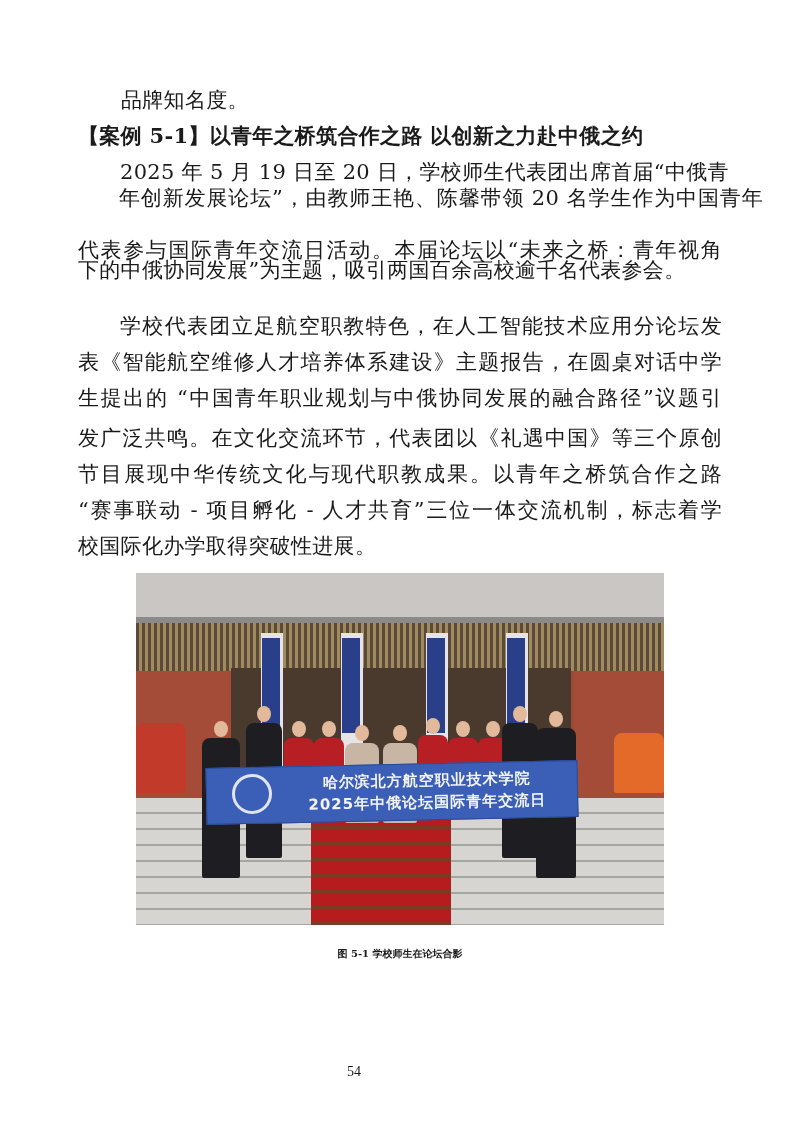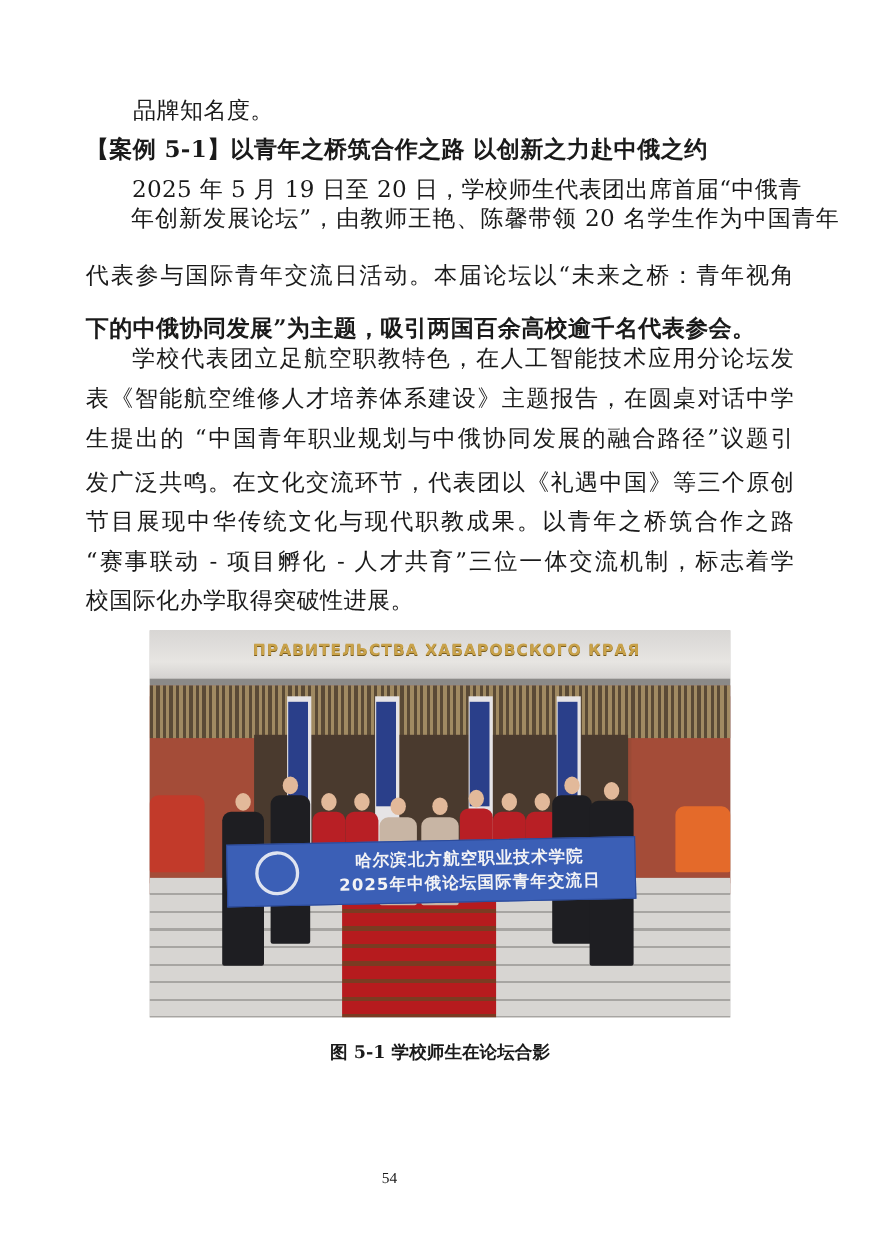--- a/index.html
+++ b/index.html
@@ -6,21 +6,21 @@
   body { width: 800px; height: 1131px; position: relative; overflow: hidden;
          font-family: "DejaVu Serif", "Liberation Serif", serif; color: #1a1a1a; }
   .line { position: absolute; left: 78px; width: 644px; font-size: 21px; line-height: 36px;
           white-space: nowrap; letter-spacing: 0.3px; }
   .justify { text-align: justify; text-align-last: justify; }
   .indent { left: 120px; width: 602px; }
   .heading { font-weight: bold; font-size: 21px; }
   .photo { position: absolute; left: 136px; top: 573px; width: 528px; height: 352px; overflow: hidden;
            background: #c9c6c3; }
   .caption { position: absolute; left: 0; width: 800px; top: 947px; text-align: center;
-             font-size: 16px; font-weight: bold; }
+             font-size: 10px; font-weight: bold; }
   .pageno { position: absolute; left: 0; width: 708px; top: 1064px; text-align: center;
             font-size: 14px; font-family: "Liberation Serif", serif; }
   
   .p-sign { position:absolute; left:0; top:0; width:528px; height:48px; background: linear-gradient(#d8d6d4,#e7e5e2 60%, #cfcdcb); }
   .p-signtext { position:absolute; left:60px; top:10px; width:420px; text-align:center; font-family:"DejaVu Sans", sans-serif;
                 font-weight:bold; font-size:14px; color:#c9a24a; letter-spacing:1px; text-shadow:0 1px 0 #7a5e20; }
   .p-ledge { position:absolute; left:0; top:44px; width:528px; height:6px; background:#8b8a88; }
   .p-ceil { position:absolute; left:0; top:50px; width:528px; height:48px;
             background: repeating-linear-gradient(90deg,#5a4a36 0 3px,#a08a62 3px 6px); }
   .p-wall { position:absolute; left:0; top:50px; width:528px; height:190px; background:#9a4a36; }
@@ -51,21 +51,21 @@
 
   <div class="line" style="top:82px;margin-left:43px;">品牌知名度。</div>
 
   <div class="line heading" style="top:118px;">
     <span>【案例 5-1】</span><span>以青年之桥筑合作之路 以创新之力赴中俄之约</span>
   </div>
 
   <div class="line indent justify" style="top:154px;">2025 年 5 月 19 日至 20 日，学校师生代表团出席首届“中俄青</div>
   <div class="line justify" style="top:180px;margin-left:41px;">年创新发展论坛”，由教师王艳、陈馨带领 20 名学生作为中国青年</div>
   <div class="line justify" style="top:232px;">代表参与国际青年交流日活动。本届论坛以“未来之桥：青年视角</div>
-  <div class="line" style="top:280px;font-weight:bold;">下的中俄协同发展”为主题，吸引两国百余高校逾千名代表参会。</div>
+  <div class="line" style="top:252px;">下的中俄协同发展”为主题，吸引两国百余高校逾千名代表参会。</div>
 
   <div class="line indent justify" style="top:308px;">学校代表团立足航空职教特色，在人工智能技术应用分论坛发</div>
   <div class="line justify" style="top:344px;">表《智能航空维修人才培养体系建设》主题报告，在圆桌对话中学</div>
   <div class="line justify" style="top:380px;">生提出的 “中国青年职业规划与中俄协同发展的融合路径”议题引</div>
   <div class="line justify" style="top:420px;">发广泛共鸣。在文化交流环节，代表团以《礼遇中国》等三个原创</div>
   <div class="line justify" style="top:456px;">节目展现中华传统文化与现代职教成果。以青年之桥筑合作之路</div>
   <div class="line justify" style="top:492px;">“赛事联动 - 项目孵化 - 人才共育”三位一体交流机制，标志着学</div>
   <div class="line" style="top:528px;">校国际化办学取得突破性进展。</div>
 
   <div class="photo">
@@ -75,23 +75,20 @@
     <div class="p-ceil"></div>
     <div class="p-doors"></div>
     <div class="p-col" style="left:125px;"></div>
     <div class="p-col" style="left:205px;"></div>
     <div class="p-col" style="left:290px;"></div>
     <div class="p-col" style="left:370px;"></div>
     <div class="p-banner" style="left:126px;"></div>
     <div class="p-banner" style="left:206px;"></div>
     <div class="p-banner" style="left:291px;"></div>
     <div class="p-banner" style="left:371px;"></div>
-    <div class="p-sign">
-      <div class="p-signtext">ПРАВИТЕЛЬСТВА ХАБАРОВСКОГО КРАЯ</div>
-    </div>
     <div class="p-ledge"></div>
     <div class="p-steps"></div>
     <div class="p-carpet"></div>
 
     <div class="p-person" style="left:66px;top:165px;width:38px;height:140px;background:#1e1e22;"></div>
     <div class="p-head" style="left:78px;top:148px;"></div>
     <div class="p-person" style="left:110px;top:150px;width:36px;height:135px;background:#1e1e22;"></div>
     <div class="p-head" style="left:121px;top:133px;"></div>
     <div class="p-person" style="left:148px;top:165px;width:30px;height:80px;background:#b81f25;"></div>
     <div class="p-head" style="left:156px;top:148px;"></div>

